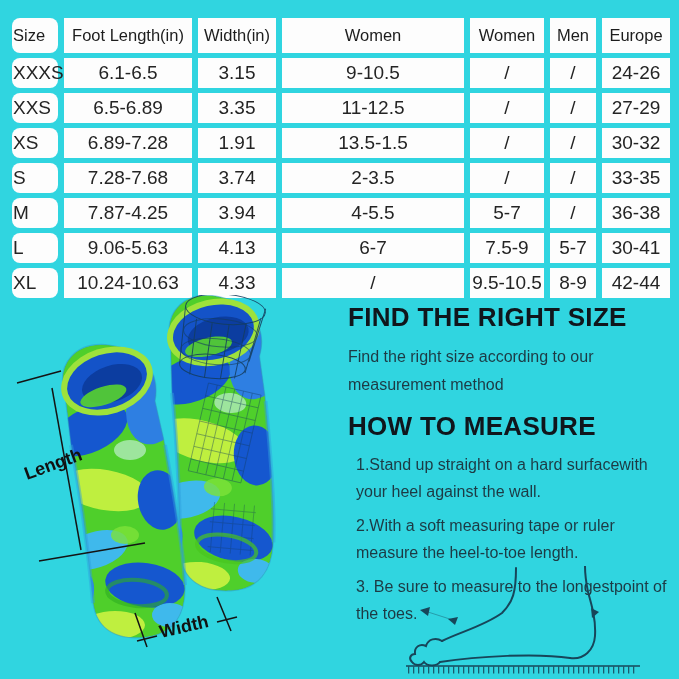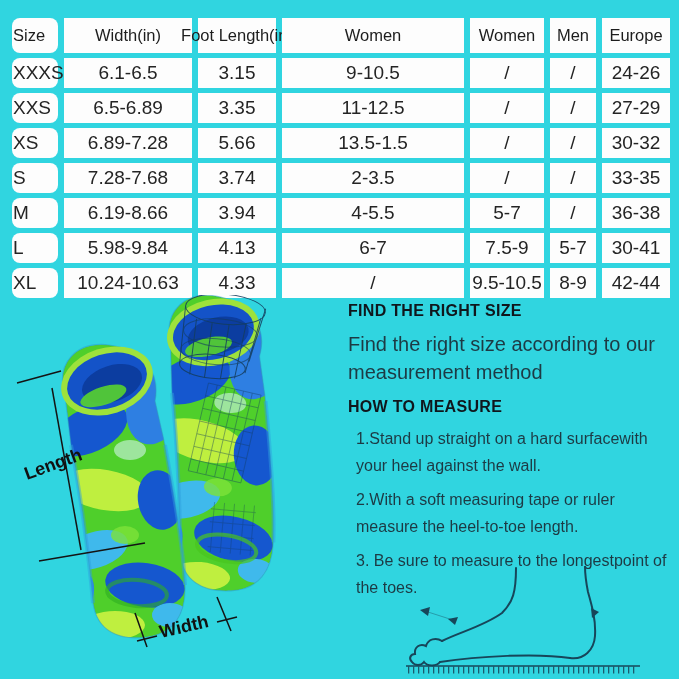--- a/index.html
+++ b/index.html
@@ -8,78 +8,78 @@
   
   .size-grid{position:absolute;left:12px;top:18px;display:grid;
              grid-template-columns:46px 128px 78px 182px 74px 46px 68px;
              column-gap:6px;row-gap:5px;}
   .cell{background:#fdfdfd;height:30px;display:flex;align-items:center;justify-content:center;
         font-size:19px;color:#242424;white-space:nowrap;}
   .cell.header{height:35px;font-size:16.5px;color:#1d1d1d;}
   .cell.first{justify-content:flex-start;padding-left:1px;box-sizing:border-box;border-radius:8px;}
   
   .guide{position:absolute;left:348px;top:302px;width:330px;color:#1d3a44;}
-  .guide h2{margin:0 0 10px 0;font-size:16px;letter-spacing:.3px;color:#10161c;font-weight:bold;}
-  .guide .sub{margin:0 0 12px 0;font-size:20px;line-height:28px;}
+  .guide h2{margin:0 0 10px 0;font-size:26px;letter-spacing:.3px;color:#10161c;font-weight:bold;}
+  .guide .sub{margin:0 0 12px 0;font-size:16px;line-height:28px;}
   .guide .steps p{margin:8px;font-size:16px;line-height:26.5px;}
   
   .fins{position:absolute;left:5px;top:295px;}
   .foot{position:absolute;left:398px;top:566px;}
   svg text.dim{font-family:"Liberation Sans",sans-serif;font-weight:bold;font-size:18px;fill:#111;}
 </style>
 </head>
 <body>
 
 <div class="stage">
 
   <div class="size-grid">
       <div class="cell header first">Size</div>
+      <div class="cell header">Foot Length(in)</div>
       <div class="cell header">Width(in)</div>
-      <div class="cell header">Foot Length(in)</div>
       <div class="cell header">Women</div>
       <div class="cell header">Women</div>
       <div class="cell header">Men</div>
       <div class="cell header">Europe</div>
       <div class="cell first">XXXS</div>
       <div class="cell">6.1-6.5</div>
       <div class="cell">3.15</div>
       <div class="cell">9-10.5</div>
       <div class="cell">/</div>
       <div class="cell">/</div>
       <div class="cell">24-26</div>
       <div class="cell first">XXS</div>
       <div class="cell">6.5-6.89</div>
       <div class="cell">3.35</div>
       <div class="cell">11-12.5</div>
       <div class="cell">/</div>
       <div class="cell">/</div>
       <div class="cell">27-29</div>
       <div class="cell first">XS</div>
       <div class="cell">6.89-7.28</div>
-      <div class="cell">5.66</div>
+      <div class="cell">1.91</div>
       <div class="cell">13.5-1.5</div>
       <div class="cell">/</div>
       <div class="cell">/</div>
       <div class="cell">30-32</div>
       <div class="cell first">S</div>
       <div class="cell">7.28-7.68</div>
       <div class="cell">3.74</div>
       <div class="cell">2-3.5</div>
       <div class="cell">/</div>
       <div class="cell">/</div>
       <div class="cell">33-35</div>
       <div class="cell first">M</div>
-      <div class="cell">6.19-8.66</div>
+      <div class="cell">7.87-4.25</div>
       <div class="cell">3.94</div>
       <div class="cell">4-5.5</div>
       <div class="cell">5-7</div>
       <div class="cell">/</div>
       <div class="cell">36-38</div>
       <div class="cell first">L</div>
-      <div class="cell">5.98-9.84</div>
+      <div class="cell">9.06-5.63</div>
       <div class="cell">4.13</div>
       <div class="cell">6-7</div>
       <div class="cell">7.5-9</div>
       <div class="cell">5-7</div>
       <div class="cell">30-41</div>
       <div class="cell first">XL</div>
       <div class="cell">10.24-10.63</div>
       <div class="cell">4.33</div>
       <div class="cell">/</div>
       <div class="cell">9.5-10.5</div>

